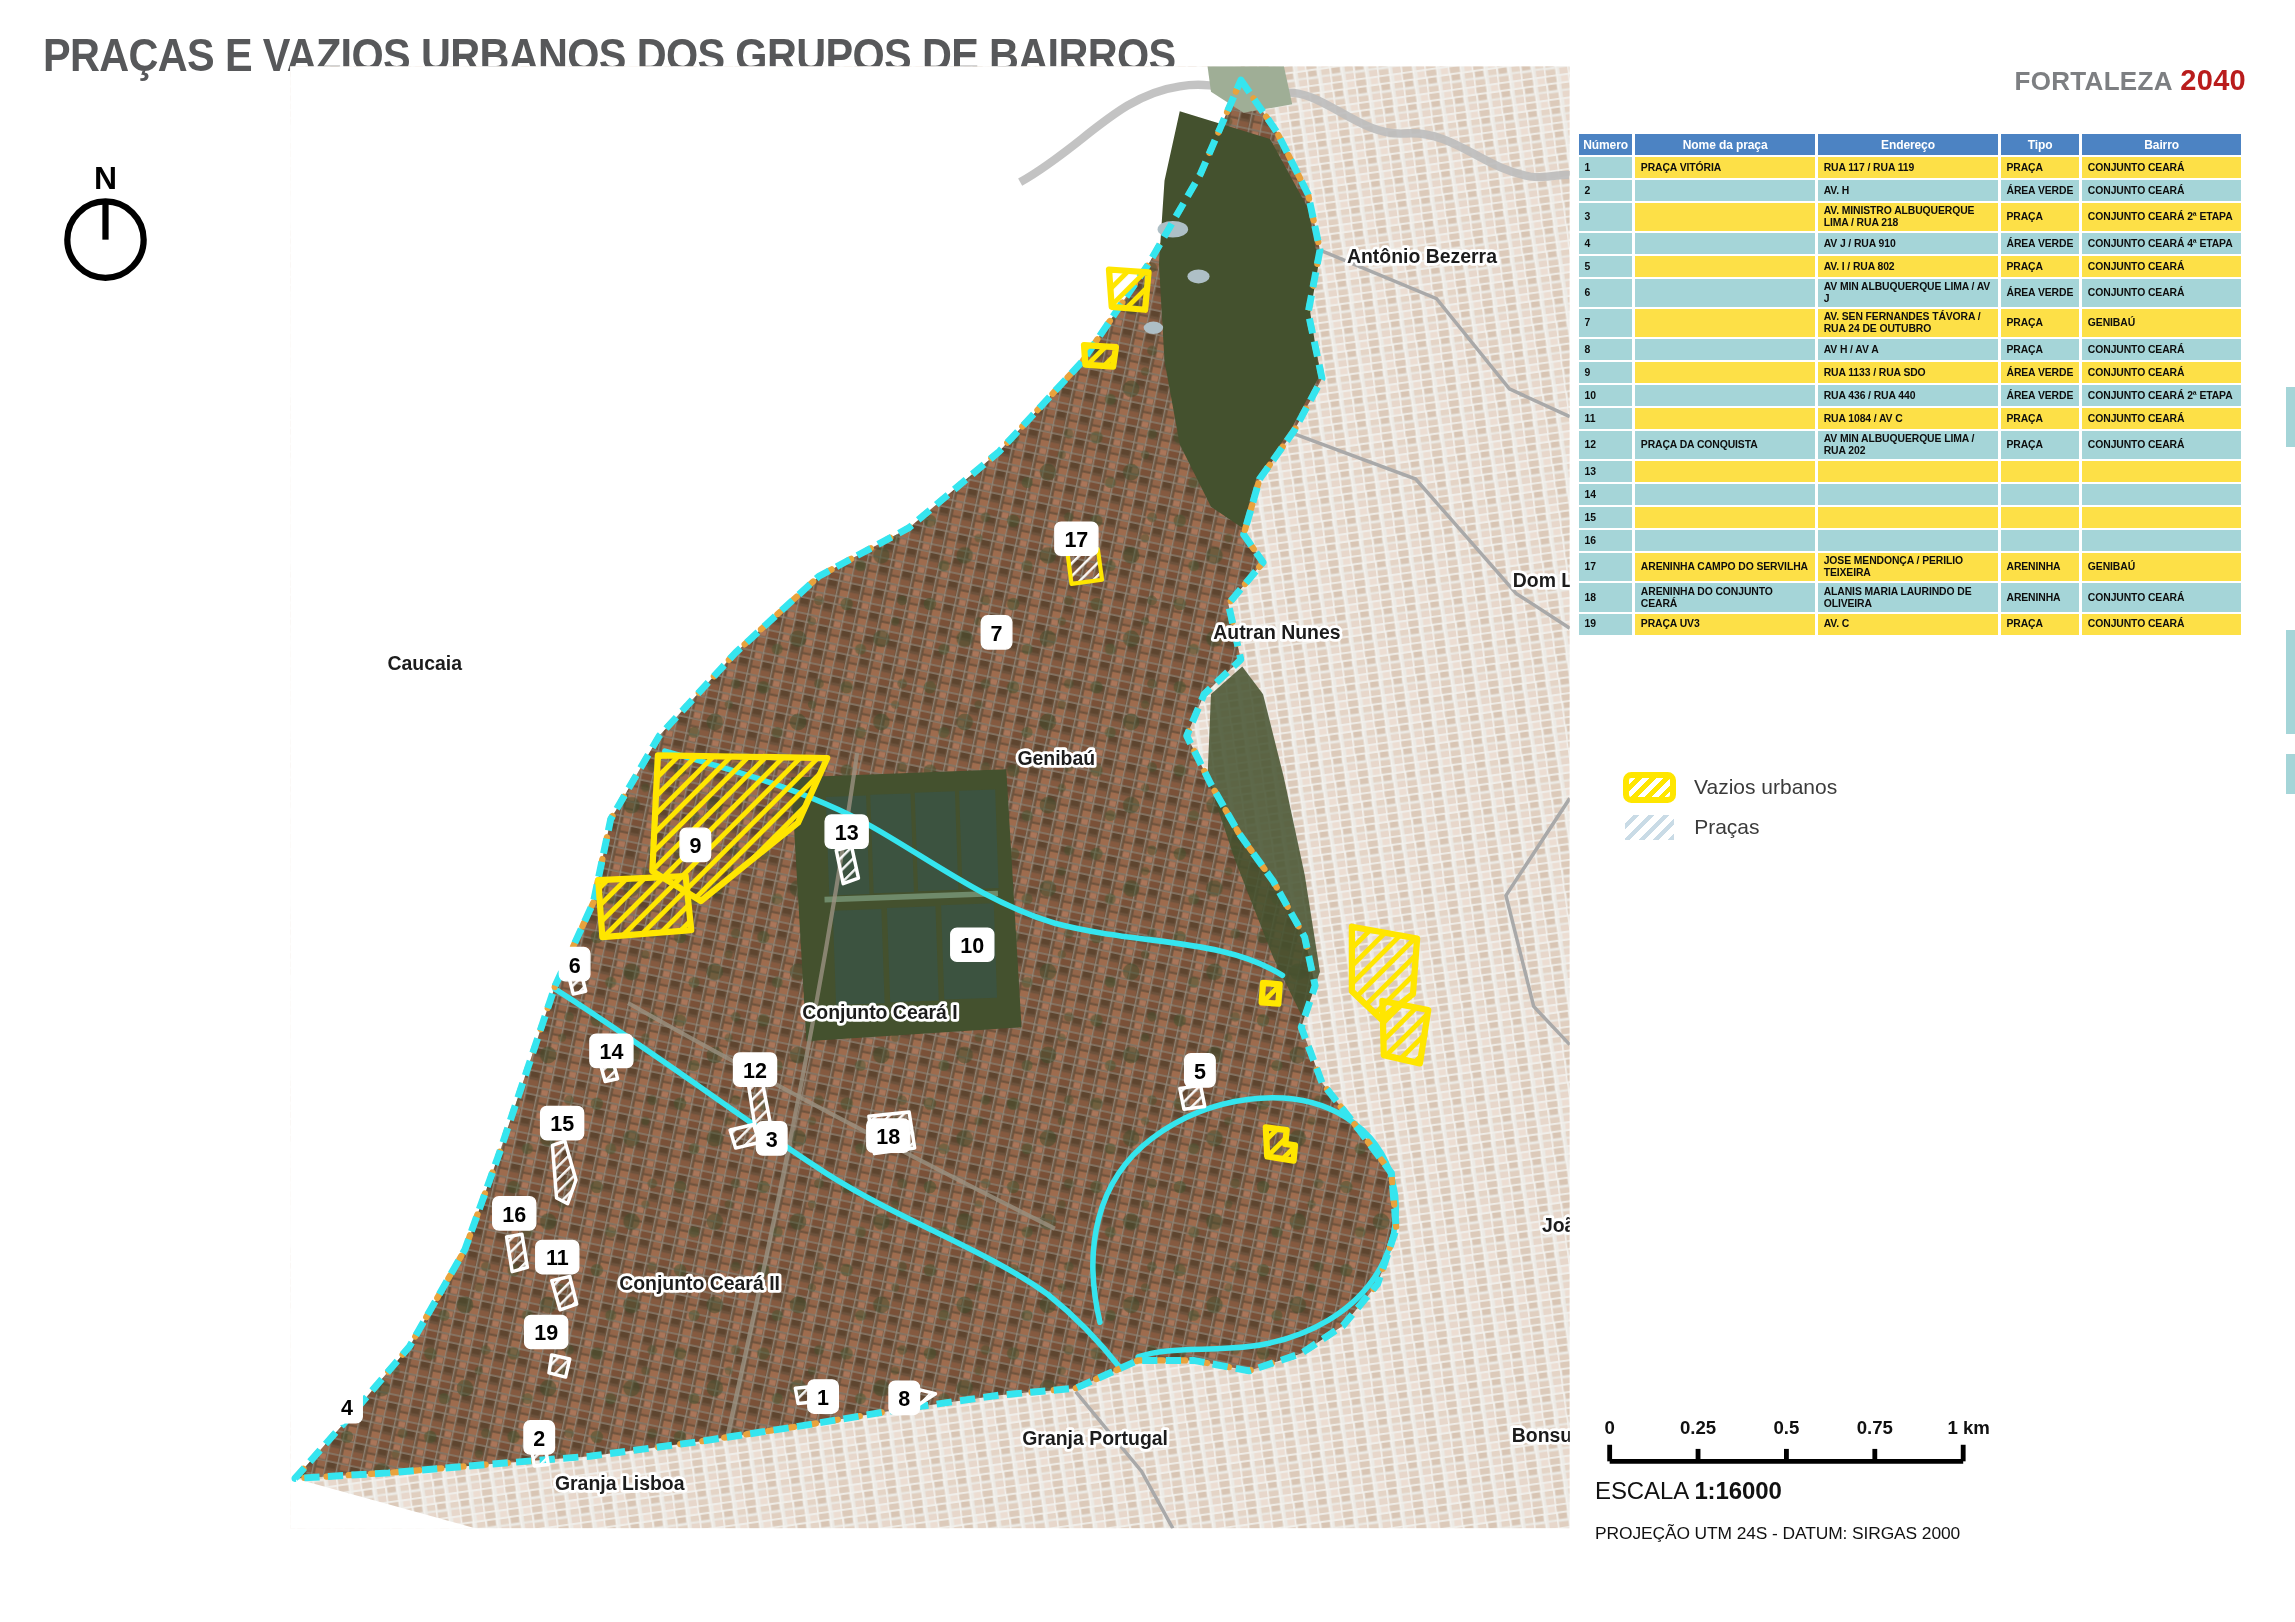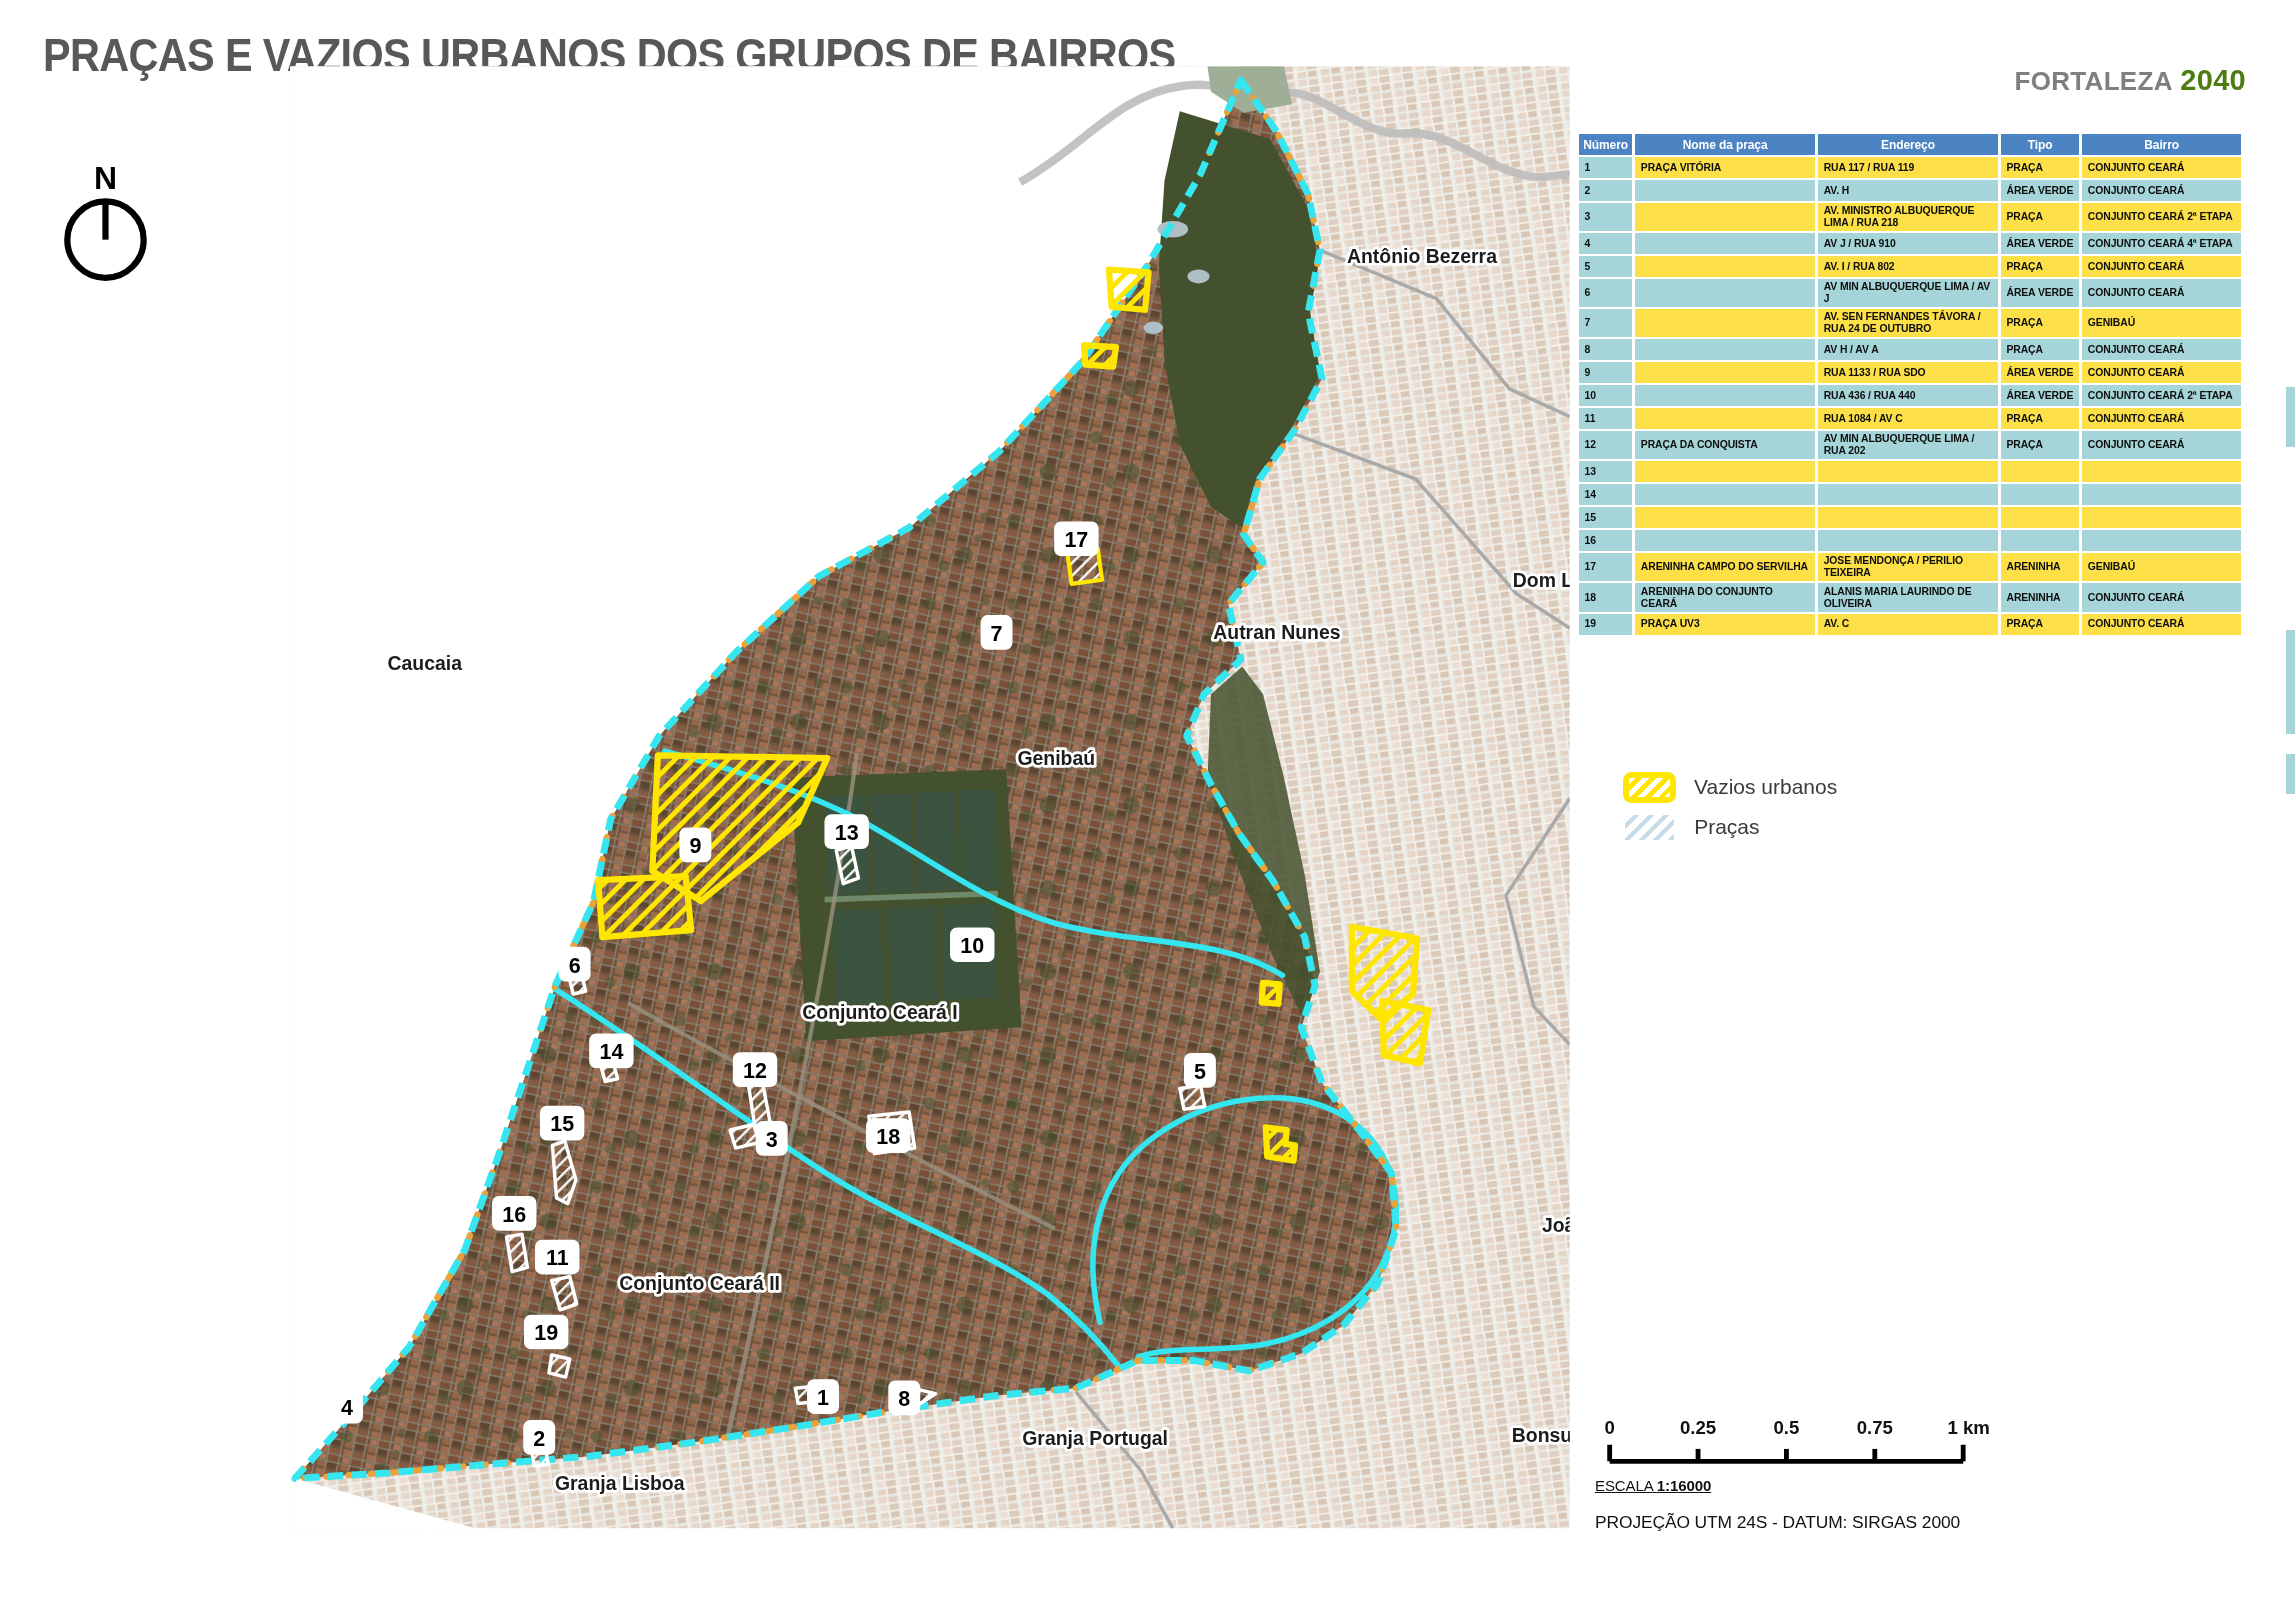--- a/index.html
+++ b/index.html
@@ -15,21 +15,21 @@
     position:absolute; left:43px; top:28px;
     font-size:46px; font-weight:bold; color:#57585a;
     letter-spacing:-0.7px; transform:scaleX(.9); transform-origin:left center;
     white-space:nowrap;
   }
   .brand{
     position:absolute; right:49px; top:64px; font-size:26px; color:#7d7f82;
     letter-spacing:0.3px; white-space:nowrap;
   }
   .brand .brand-name{font-weight:600;}
-  .brand .brand-year{font-weight:800; color:#4d7c0f; font-size:29px;}
+  .brand .brand-year{font-weight:800; color:#b91c1c; font-size:29px;}
 
   svg.mapsvg{position:absolute; left:0; top:0; z-index:1;}
 
   
   .study-fill{fill:url(#city);}
   .veg-fill{fill:url(#veg);}
   .boundary-under{fill:none; stroke:#e8a33d; stroke-width:9; stroke-dasharray:6 26; stroke-linecap:round;}
   .boundary-dash{fill:none; stroke:var(--cyan); stroke-width:10; stroke-dasharray:22 12; stroke-linecap:butt; stroke-linejoin:round;}
   .inner-line{fill:none; stroke:var(--cyan); stroke-width:8; stroke-linecap:round;}
   .gray-line{fill:none; stroke:#a9a9a9; stroke-width:5;}
@@ -87,21 +87,21 @@
   }
   .swatch-praca{
     width:49px; height:25px; margin:2.8px 2.1px;
     background:repeating-linear-gradient(135deg, rgba(255,255,255,0) 0 6.2px, var(--praca-hatch) 6.2px 10.4px);
   }
   .legend-label{font-size:21px; color:#3b3b3b; margin-left:18px;}
 
   
   .scaleblock{position:absolute; left:1595px; top:1413px; z-index:2; color:#111;}
   .scalebar-svg text{font-family:"Liberation Sans", sans-serif; font-size:27px; font-weight:bold; fill:#111;}
-  .escala-line{font-size:15px; margin-top:4.2px; letter-spacing:-0.1px;text-decoration:underline;}
+  .escala-line{font-size:24px; margin-top:4.2px; letter-spacing:-0.1px;}
   .escala-line .val{font-weight:bold;}
   .proj-line{font-size:17.4px; margin-top:18px; letter-spacing:-0.1px;}
 
   .edge-strip{position:absolute; background:var(--row-teal); z-index:2;}
 </style>
 </head>
 <body>
 
 <div class="canvas">
 

